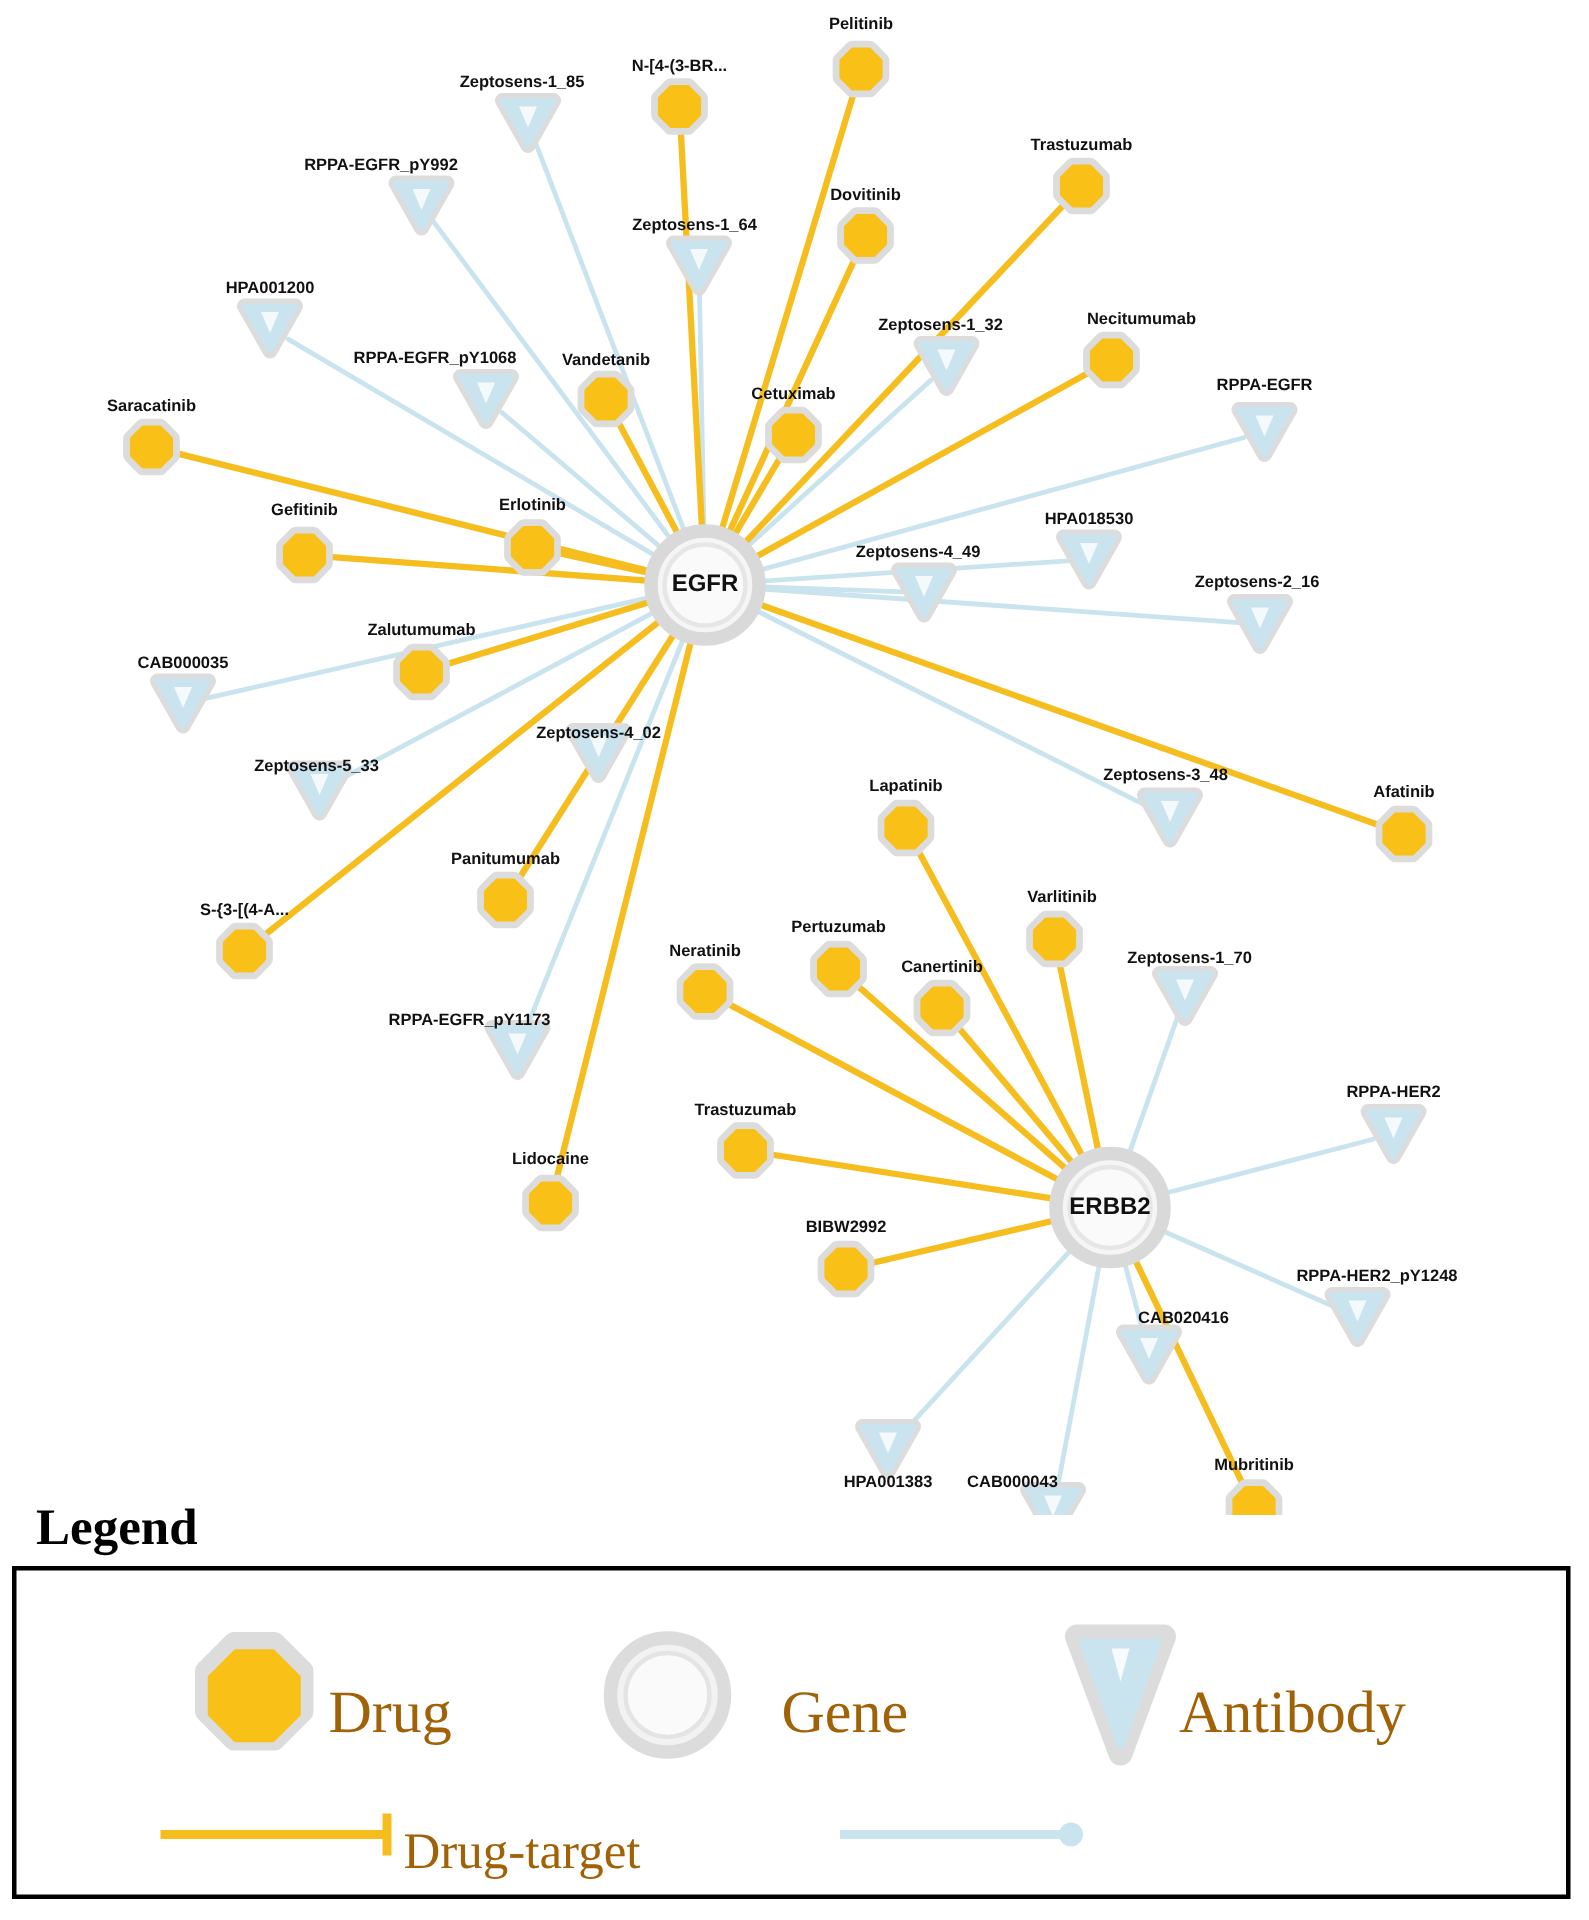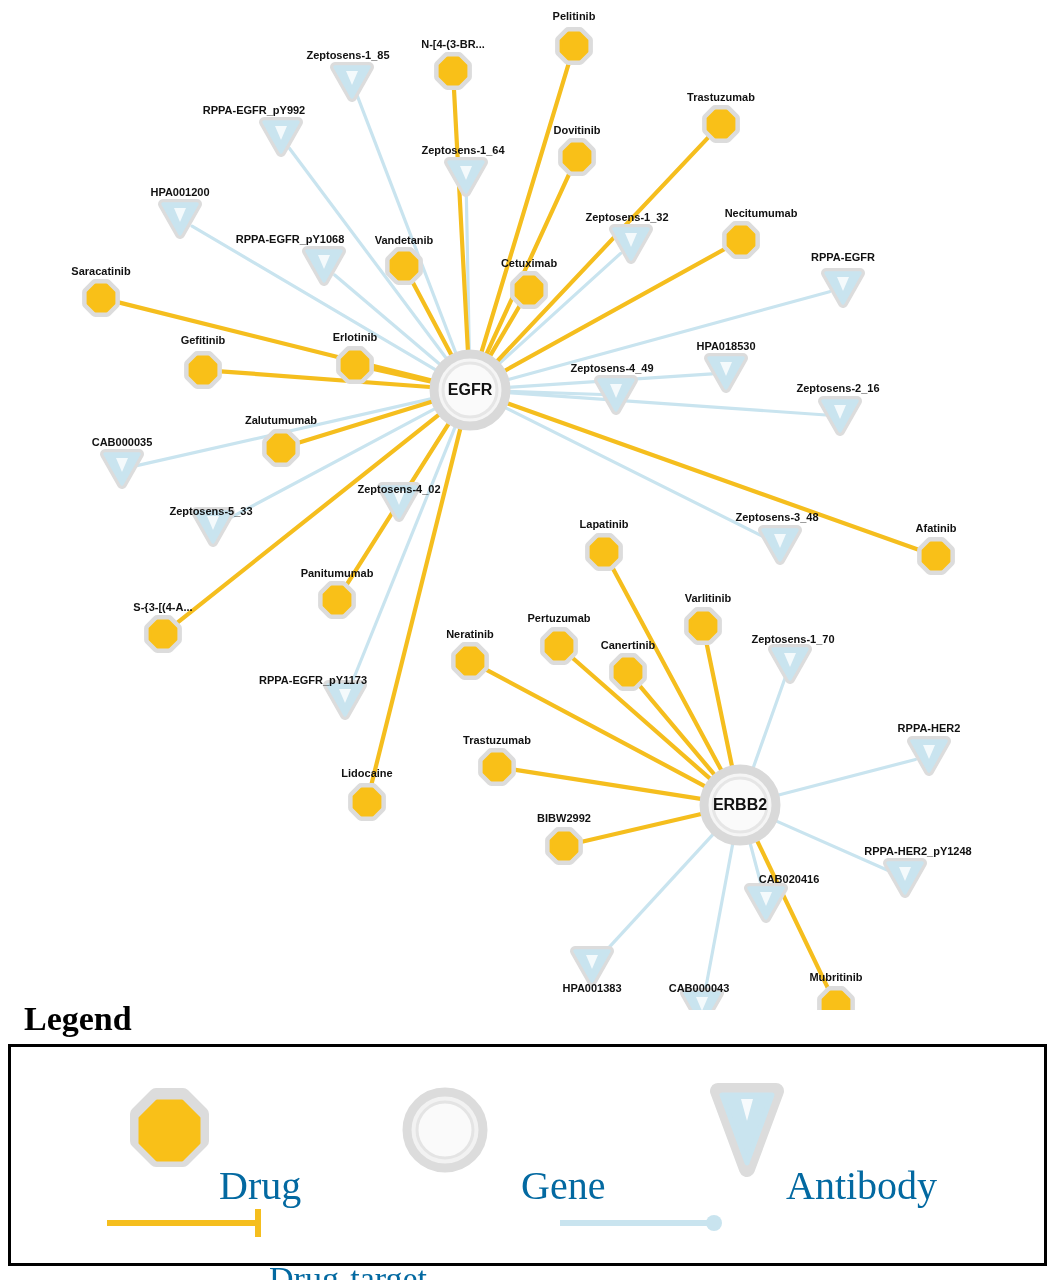--- a/index.html
+++ b/index.html
@@ -63,24 +63,23 @@
     width: 1039px;
     height: 222px;
     border: 3px solid #000000;
     background: #ffffff;
     box-sizing: border-box;
   }
   .legend-text {
     position: absolute;
     font-family: "Liberation Serif", serif;
     font-size: 40px;
-    color: #0369a1;
+    color: #a16207;
     white-space: nowrap;
     transform: translateY(-50%);
-    margin-top: 44px;
   }
   .legend-text.small {
     font-size: 34px;
   }
 </style>
 </head>
 <body>
 
 <div id="network">
   <svg id="net-svg" width="1059" height="1010" xmlns="http://www.w3.org/2000/svg">
@@ -352,21 +351,21 @@
       <div class="node-label" style="left: 122px; top: 442px;">CAB000035</div>
       <div class="node-label" style="left: 399px; top: 489px;">Zeptosens-4_02</div>
       <div class="node-label" style="left: 211px; top: 511px;">Zeptosens-5_33</div>
       <div class="node-label" style="left: 777px; top: 517px;">Zeptosens-3_48</div>
       <div class="node-label" style="left: 793px; top: 639px;">Zeptosens-1_70</div>
       <div class="node-label" style="left: 313px; top: 680px;">RPPA-EGFR_pY1173</div>
       <div class="node-label" style="left: 929px; top: 728px;">RPPA-HER2</div>
       <div class="node-label" style="left: 918px; top: 851px;">RPPA-HER2_pY1248</div>
       <div class="node-label" style="left: 789px; top: 879px;">CAB020416</div>
       <div class="node-label" style="left: 592px; top: 988px;">HPA001383</div>
-      <div class="node-label" style="left: 699px; top: 988px;">CAB000043</div>
+      <div class="node-label" style="left: 675px; top: 988px;">CAB000043</div>
       <div class="node-label" style="left: 574px; top: 16px;">Pelitinib</div>
       <div class="node-label" style="left: 453px; top: 44px;">N-[4-(3-BR...</div>
       <div class="node-label" style="left: 721px; top: 97px;">Trastuzumab</div>
       <div class="node-label" style="left: 577px; top: 130px;">Dovitinib</div>
       <div class="node-label" style="left: 761px; top: 213px;">Necitumumab</div>
       <div class="node-label" style="left: 404px; top: 240px;">Vandetanib</div>
       <div class="node-label" style="left: 529px; top: 263px;">Cetuximab</div>
       <div class="node-label" style="left: 101px; top: 271px;">Saracatinib</div>
       <div class="node-label" style="left: 203px; top: 340px;">Gefitinib</div>
       <div class="node-label" style="left: 355px; top: 337px;">Erlotinib</div>

